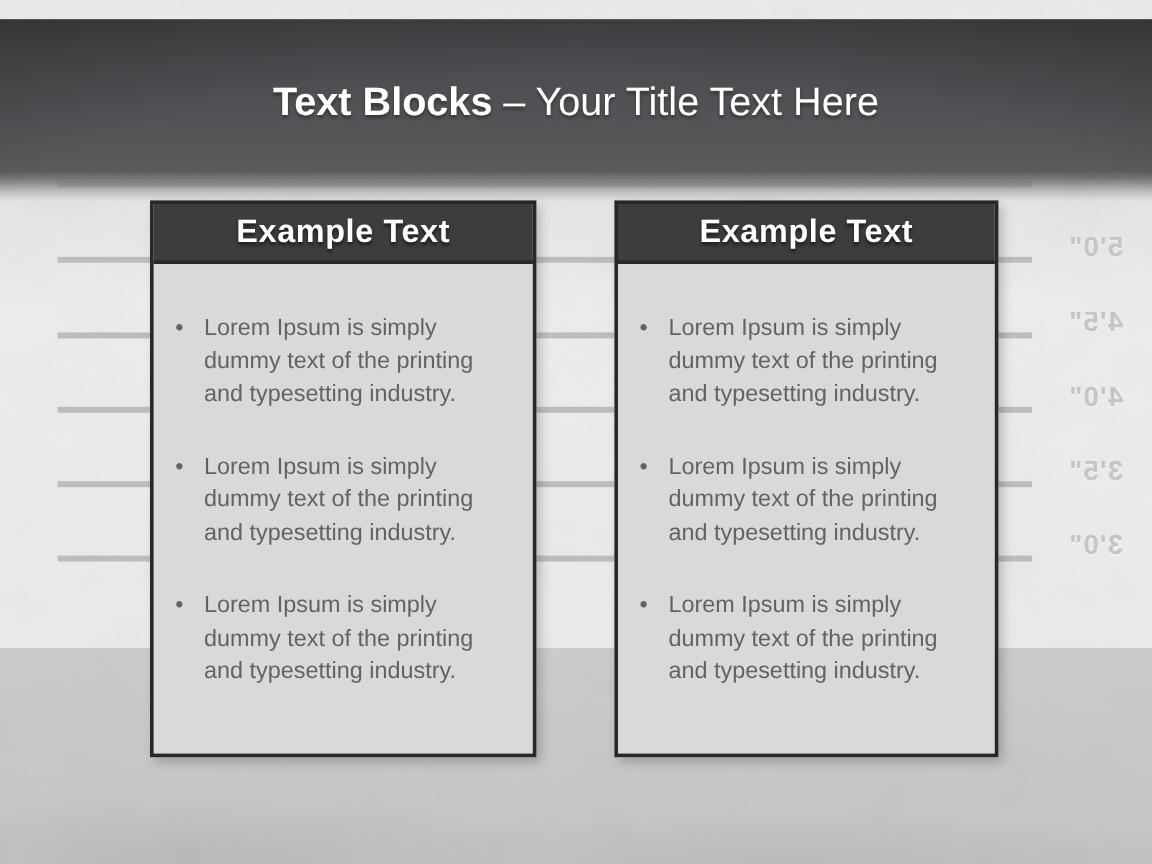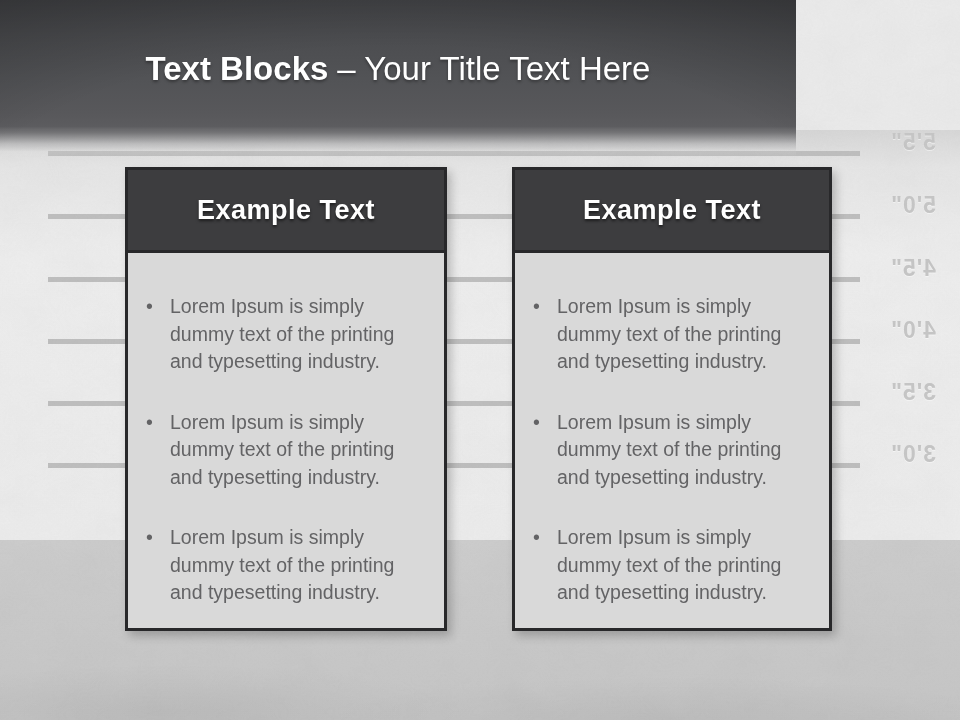--- a/index.html
+++ b/index.html
@@ -42,21 +42,21 @@
   .hl-3{top:317px;} .hl-4{top:379px;} .hl-5{top:441px;}
 
   
   .texture {
     position:absolute; inset:0; width:960px; height:720px;
     z-index:2; pointer-events:none;
   }
 
   
   .header {
-    position:absolute; left:0; top:0; width:796px; height:158px; z-index:3;
+    position:absolute; left:0; top:16px; width:960px; height:158px; z-index:3;
     background:linear-gradient(180deg,
       #434447 0%, #4b4c4f 22%, #525356 50%, #58585b 72%, #5c5c5f 80%,
       rgba(92,92,95,0.8) 84%, rgba(150,150,152,0.45) 91%,
       rgba(215,215,215,0.15) 96%, rgba(234,234,234,0) 100%);
   }
   .header::before {
     content:""; position:absolute; inset:0;
     background:radial-gradient(90% 175% at 50% 135%, rgba(0,0,0,0) 60%, rgba(0,0,0,0.25) 100%);
     pointer-events:none;
   }
@@ -70,21 +70,21 @@
 
   
   .card {
     position:absolute; top:167px; height:464px; z-index:4;
     border:3px solid #28282a; background:#d9d9d9;
     box-shadow:4px 5px 9px rgba(0,0,0,0.22);
   }
   .card-1 { left:125px; width:322px; }
   .card-2 { left:512px; width:320px; }
   .card-header {
-    height:83px; background:#3d3d3f; border-bottom:3px solid #28282a;
+    height:50px; background:#3d3d3f; border-bottom:3px solid #28282a;
     display:flex; align-items:center; justify-content:center;
     color:#ffffff; font-size:27px; font-weight:bold; letter-spacing:0.5px;
     text-shadow:0 2px 3px rgba(0,0,0,0.55);
   }
   .card-body {
     list-style:none; margin:0; padding:40px 6px 0 16px;
   }
   .card-body li {
     position:relative; padding-left:26px; margin:0 0 33px 0;
     font-size:19.5px; line-height:27.5px; color:#636365;

